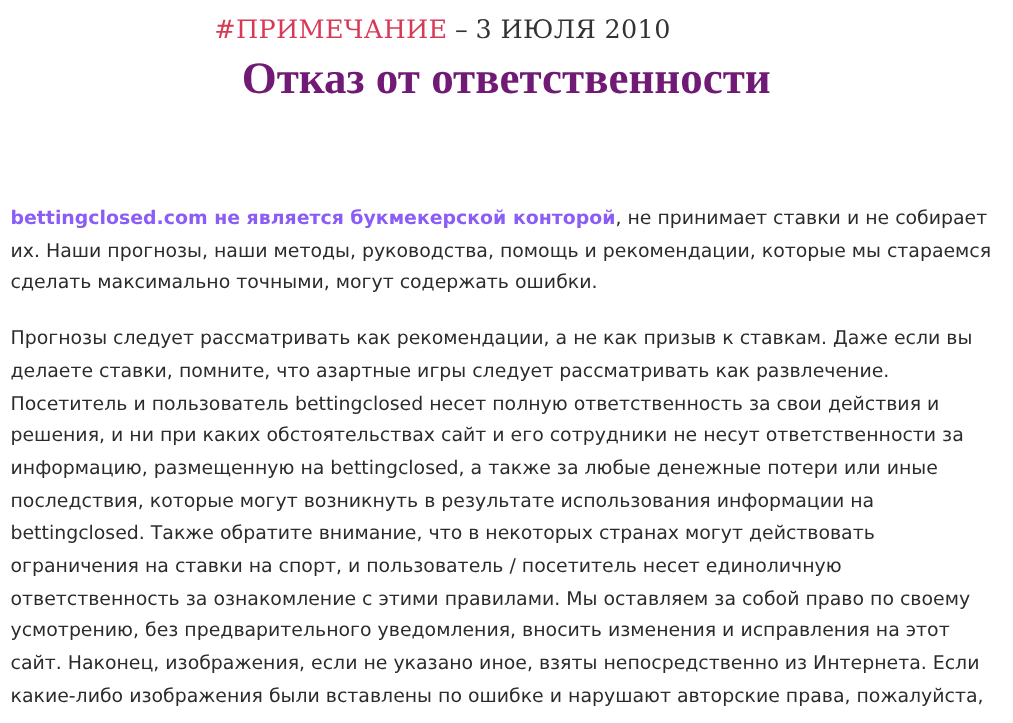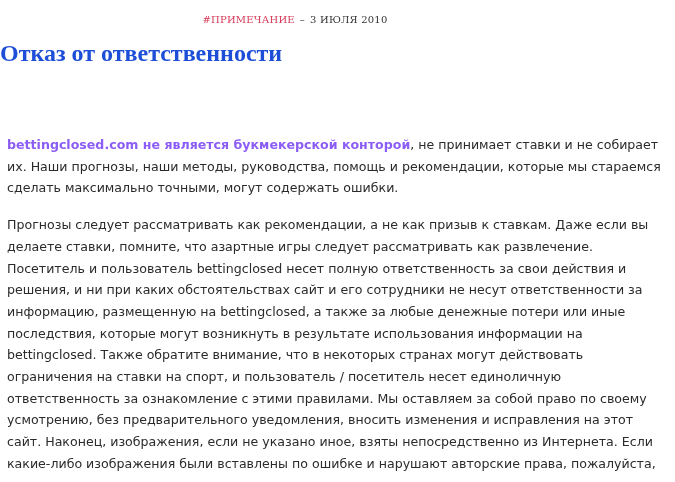--- a/index.html
+++ b/index.html
@@ -13,43 +13,44 @@
       overflow: hidden;
       position: relative;
     }
     .meta {
       position: absolute;
       top: 12px;
       left: 0;
       width: 590px;
       text-align: center;
       font-family: "DejaVu Serif", serif;
-      font-size: 10px;
+      font-size: 17px;
       letter-spacing: 0.2px;
       color: #333333;
       line-height: 16px;
     }
     .meta .tag {
       color: #d63a57;
     }
     .meta .sep {
       margin: 0 5px;
       color: #333333;
     }
     .title {
       position: absolute;
       top: 34px;
       left: 0;
       width: 675px;
+      text-align: center;
       margin: 0;
       font-family: "Liberation Serif", serif;
       font-weight: bold;
-      font-size: 24px;
+      font-size: 30px;
       line-height: 38px;
-      color: #1d4ed8;
+      color: #701a75;
     }
     .content {
       position: absolute;
       top: 134px;
       left: 7px;
       width: 662px;
       font-family: "DejaVu Sans", sans-serif;
       font-size: 12.6px;
       line-height: 21.7px;
       color: #2b2b2b;

